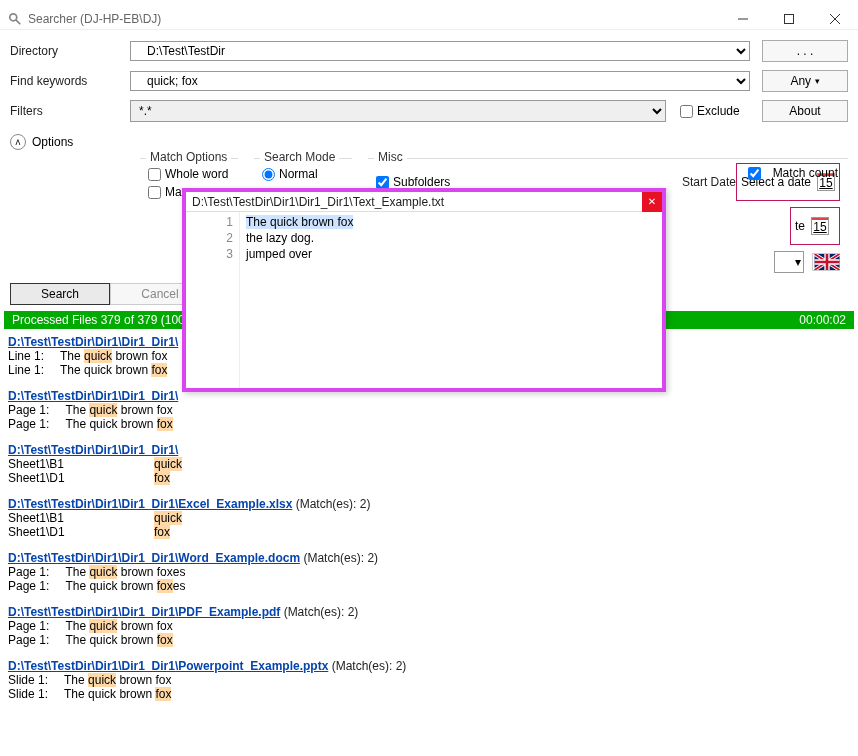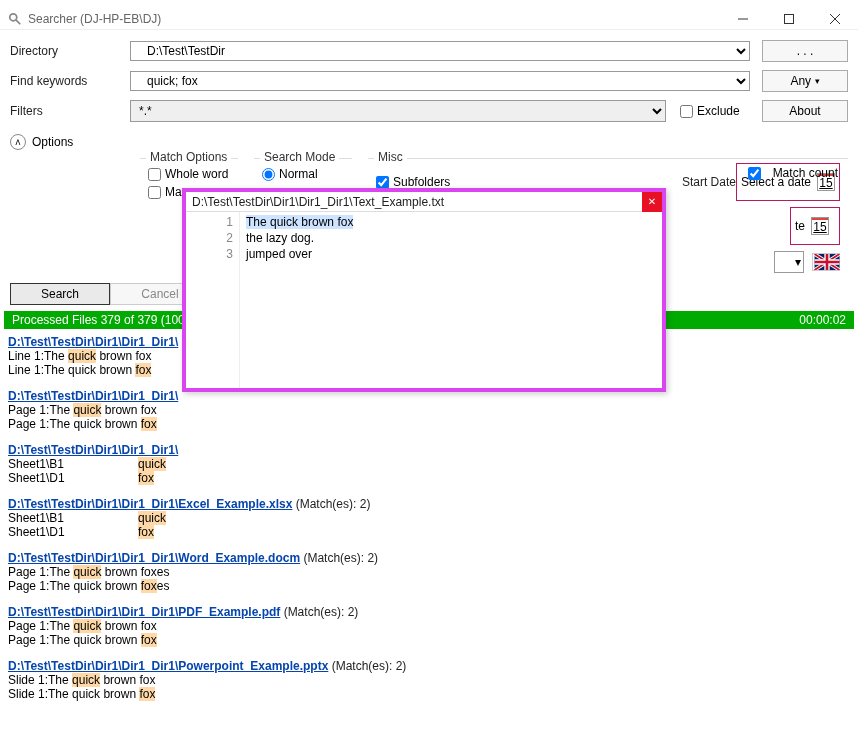--- a/index.html
+++ b/index.html
@@ -51,21 +51,21 @@
 .progress { height: 18px; background:#0a0; color:#fff; display:flex; align-items:center; padding: 0 8px; justify-content:space-between; margin: 0 4px;}
 
 
 .results { position: relative; height: 448px; overflow-y: scroll; padding: 6px 8px; }
 .results::-webkit-scrollbar { width: 16px; }
 .results::-webkit-scrollbar-track { background: #f0f0f0; }
 .results::-webkit-scrollbar-thumb { background: #c8c8c8; }
 .fileblock { margin-bottom: 12px; }
 .filelink { color: #0645ad; text-decoration: underline; font-weight:bold;}
 .matchcnt { color:#222; }
-.resline { display:flex; gap:0; }
+.resline { display:flex; gap:16px; }
 .resline .loc { min-width: auto; }
 .resline .loc-wide { min-width: 130px; }
 .hl { background: #ffd8a8; }
 
 
 .preview { position: absolute; left: 182px; top: 188px; width: 484px; height: 204px; background:#fff; border:4px solid #d946ef; box-shadow: 2px 2px 6px rgba(0,0,0,0.2); z-index: 50;}
 .preview .phdr { height:20px; border-bottom:1px solid #ddd; display:flex; align-items:center; background:#fff;}
 .preview .phdr .ptitle { flex:1; padding-left:6px; color:#222;}
 .preview .phdr .pclose { width:20px; height:20px; background:#e81123; color:#fff; display:flex; align-items:center; justify-content:center; font-size:10px;}
 .preview .pbody { display:flex; height:calc(100% - 20px);}

